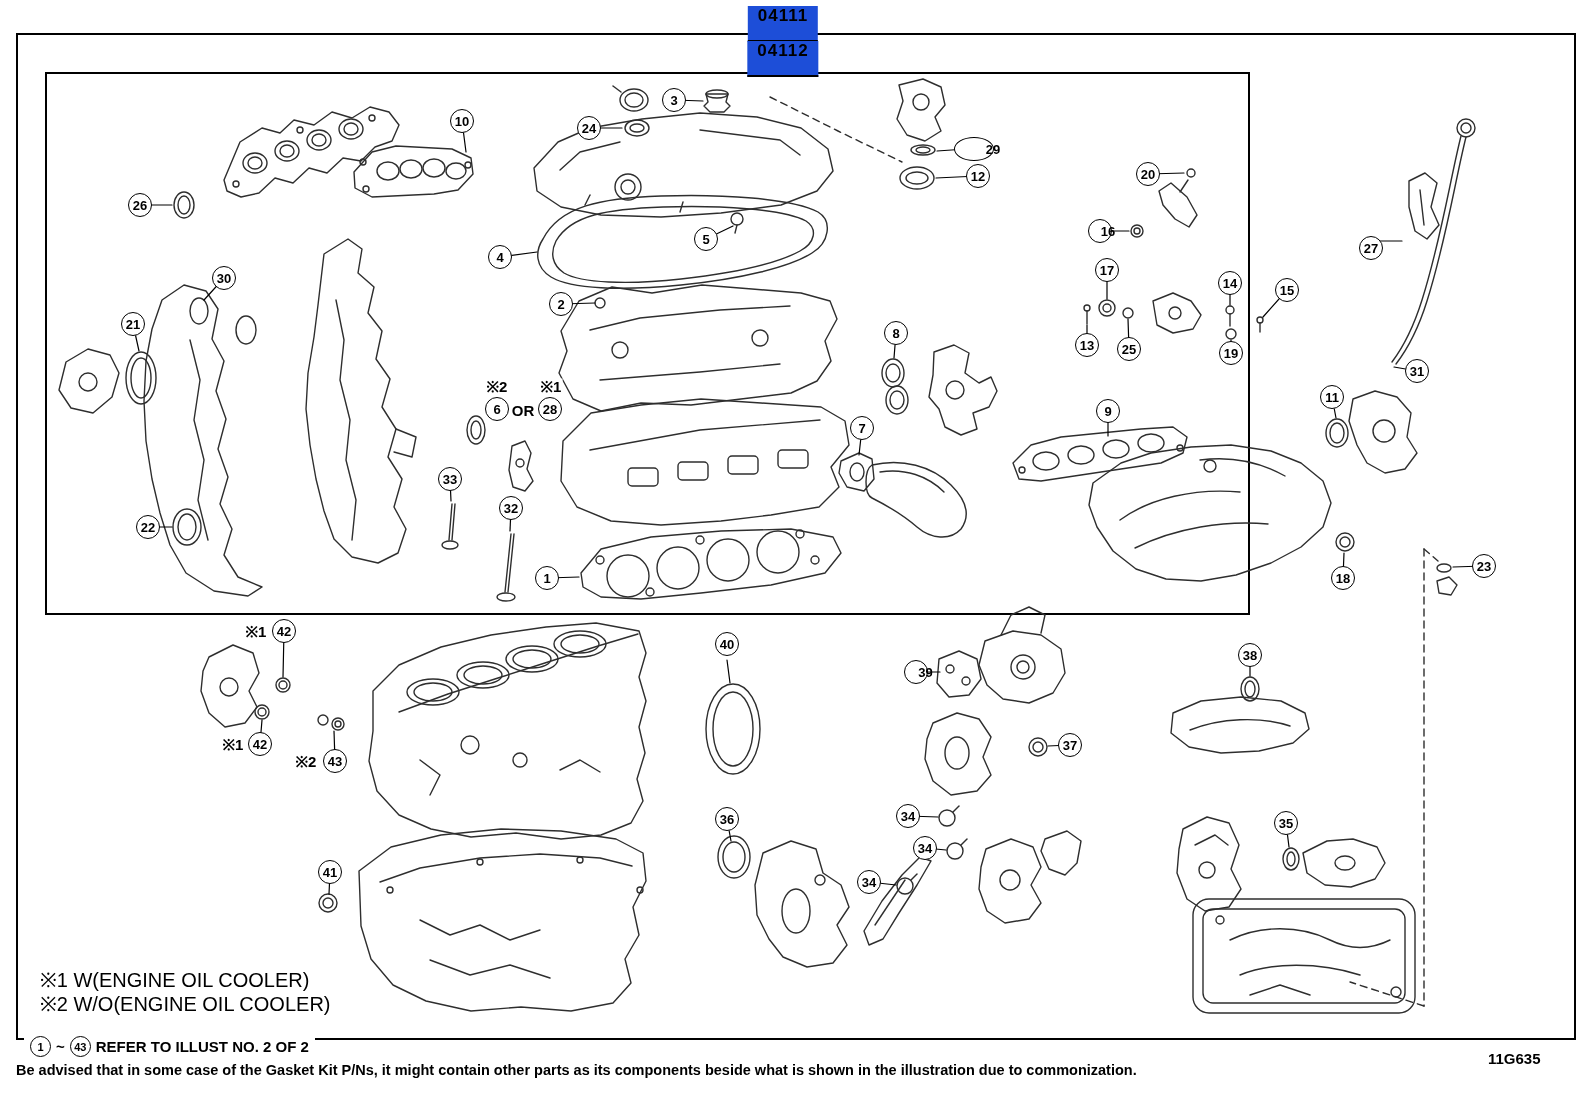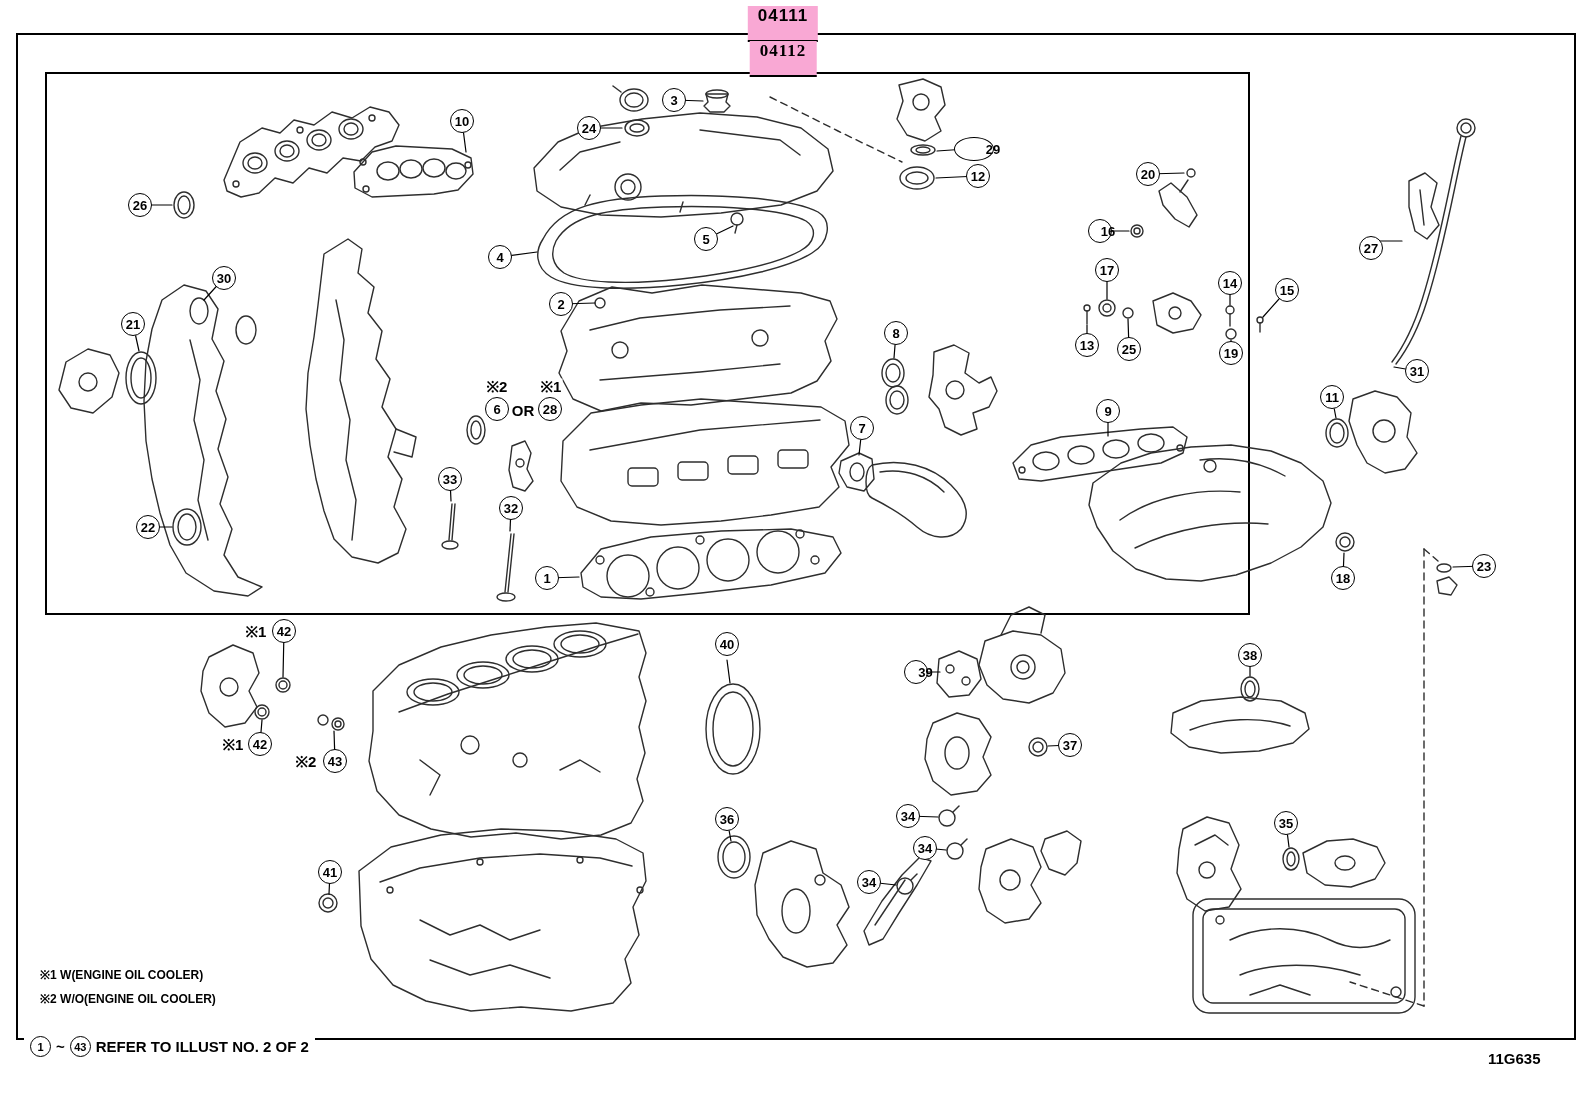--- a/index.html
+++ b/index.html
@@ -2,52 +2,52 @@
 <html><head>
 <meta charset="utf-8">
 <style>
   html,body{margin:0;padding:0;background:#fff;}
   .page{position:relative;width:1592px;height:1099px;background:#fff;
         font-family:"Liberation Sans",sans-serif;color:#000;overflow:hidden;}
   .frame{position:absolute;border:2px solid #000;z-index:1;}
   #outer-frame{left:16px;top:33px;width:1556px;height:1003px;}
   #inner-frame{left:45px;top:72px;width:1201px;height:539px;}
   .code-label{position:absolute;transform:translateX(-50%);font-size:17px;font-weight:bold;
-        letter-spacing:1px;padding:0 10px 14px;border-bottom:2px solid #000;background:#f9a8d4;z-index:5;}
+        letter-spacing:1px;padding:0 10px 14px;border-bottom:2px solid #000;background:#1d4ed8;z-index:5;}
   .vline{position:absolute;border-left:2px solid #000;width:0;z-index:4;}
   #illustration{position:absolute;left:0;top:0;z-index:2;}
   #illustration path,#illustration ellipse,#illustration circle,#illustration rect,#illustration line{
         fill:none;stroke:#2e2e2e;stroke-width:1.4;stroke-linejoin:round;stroke-linecap:round;}
   #illustration .dashed{stroke-dasharray:7 5;}
   #leader-lines line{stroke:#000;stroke-width:1.2;}
   #callout-layer{position:absolute;left:0;top:0;width:1592px;height:1099px;z-index:3;}
   .callout{position:absolute;width:24px;height:24px;border:1.6px solid #000;border-radius:50%;
         background:#fff;display:flex;align-items:center;justify-content:center;
         font-size:13px;font-weight:bold;box-sizing:border-box;}
   .float-text{position:absolute;transform:translate(-50%,-50%);font-size:15px;font-weight:bold;
         background:#fff;padding:0 1px;line-height:1;white-space:nowrap;}
-  .footnote{position:absolute;left:40px;font-size:12px;font-weight:bold;z-index:3;}
+  .footnote{position:absolute;left:40px;font-size:20px;font-weight:normal;z-index:3;}
   #footnote-1{top:966px;}
   #footnote-2{top:990px;}
   #legend{position:absolute;left:24px;top:1036px;display:flex;align-items:center;gap:5px;
         font-size:15px;font-weight:bold;background:#fff;padding:0 6px;z-index:4;}
   .legend-circle{display:inline-flex;width:21px;height:21px;border:1.5px solid #000;border-radius:50%;
         align-items:center;justify-content:center;font-size:11px;box-sizing:border-box;}
   #disclaimer{position:absolute;left:16px;top:1062px;font-size:14.5px;font-weight:bold;
         white-space:nowrap;z-index:3;}
   #figure-code{position:absolute;left:1488px;top:1050px;font-size:15px;font-weight:bold;z-index:3;}
 </style>
 </head>
 <body>
 
 <div class="page">
 
   <div class="code-label" style="left:783px;top:6px;">04111</div>
   <div class="vline" style="left:782px;top:27px;height:16px;"></div>
-  <div class="code-label" style="left:783px;top:41px;font-family:Liberation Serif, serif;">04112</div>
+  <div class="code-label" style="left:783px;top:41px;">04112</div>
   <div class="vline" style="left:782px;top:62px;height:11px;"></div>
 
   <div class="frame" id="outer-frame"></div>
   <div class="frame" id="inner-frame"></div>
 
   <svg id="illustration" width="1592" height="1099" viewBox="0 0 1592 1099">
 
     <g>
       <path d="M224,180 L240,142 L262,128 L280,133 L294,120 L314,125 L332,112 L352,118 L370,107 L389,112 L399,125 L392,141 L375,147 L361,161 L343,158 L327,173 L309,168 L293,183 L275,178 L259,193 L241,197 L227,191 Z"></path>
       <ellipse cx="255" cy="163" rx="12" ry="10"></ellipse>
@@ -520,15 +520,16 @@
   <div class="footnote" id="footnote-1">※1 W(ENGINE OIL COOLER)</div>
   <div class="footnote" id="footnote-2">※2 W/O(ENGINE OIL COOLER)</div>
 
   <div id="legend">
     <span class="legend-circle">1</span>
     <span>~</span>
     <span class="legend-circle">43</span>
     <span>REFER TO ILLUST NO. 2 OF 2</span>
   </div>
 
+  <div id="disclaimer">Be advised that in some case of the Gasket Kit P/Ns,  it might contain other parts as its components beside what is shown in the illustration due to commonization.</div>
   <div id="figure-code">11G635</div>
 
 </div>
 
 </body></html>

